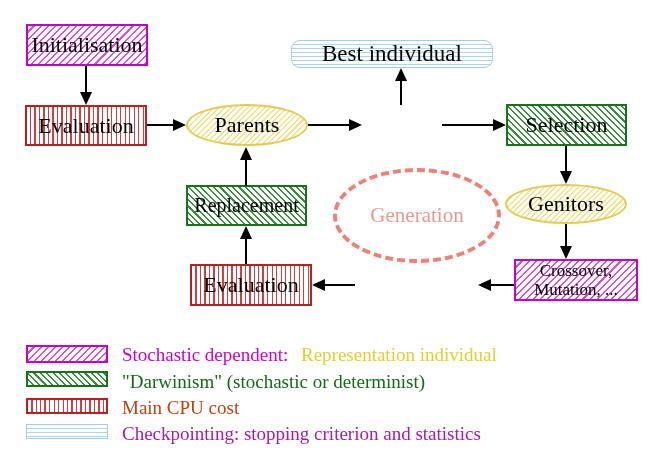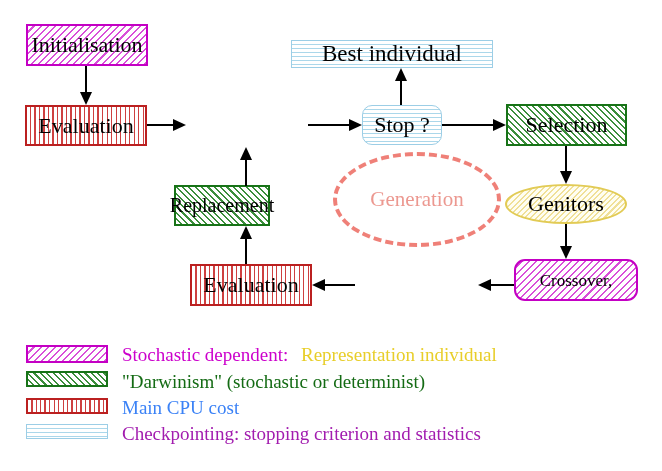--- a/index.html
+++ b/index.html
@@ -45,52 +45,53 @@
   .ah-down{border-left:6px solid transparent;border-right:6px solid transparent;border-top:13px solid #000;}
   .ah-up{border-left:6px solid transparent;border-right:6px solid transparent;border-bottom:13px solid #000;}
   .ah-left{border-top:6px solid transparent;border-bottom:6px solid transparent;border-right:13px solid #000;}
   .ah-right{border-top:6px solid transparent;border-bottom:6px solid transparent;border-left:13px solid #000;}
   
   .swatch{position:absolute;box-sizing:border-box;}
   .legend-text{position:absolute;font-size:19px;white-space:nowrap;}
   .t-magenta{color:#cc00cc;}
   .t-gold{color:#e8ce2a;}
   .t-green{color:#146b14;}
-  .t-red{color:#3b82f6;}
+  .t-red{color:#c2410c;}
   .t-cyan{color:#a21caf;}
   .two-line{font-size:17px;line-height:19px;flex-direction:column;}
 </style>
 </head>
 <body>
 
 <div id="stage">
 
   <div class="node hatch-magenta" style="left:26px;top:24px;width:122px;height:42px;">Initialisation</div>
 
   <div class="node stripe-red" style="left:25px;top:105px;width:122px;height:41px;">Evaluation</div>
 
+  <div class="node ellipse-yellow" style="left:186px;top:104px;width:122px;height:42px;">Parents</div>
 
-  <div class="node stripe-cyan" style="left:362px;top:105px;width:80px;height:40px;border-radius:10px;">Stop ?</div>
 
-  <div class="node stripe-cyan" style="left:291px;top:40px;width:202px;height:28px;font-size:23px;">Best individual</div>
+  <div class="node stripe-cyan" style="left:291px;top:40px;width:202px;height:28px;font-size:23px;border-radius:9px;">Best individual</div>
 
   <div class="node ellipse-yellow" style="left:505px;top:184px;width:122px;height:40px;">Genitors</div>
 
   <div class="node hatch-green" style="left:506px;top:104px;width:121px;height:42px;">Selection</div>
 
-  <div class="node hatch-magenta two-line" style="left:514px;top:259px;width:124px;height:42px;border-radius:11px;">
+  <div class="node hatch-magenta two-line" style="left:514px;top:259px;width:124px;height:42px;">
     <span>Crossover,</span>
+    <span>Mutation, ...</span>
   </div>
 
 
   <div class="node stripe-red" style="left:190px;top:264px;width:122px;height:42px;">Evaluation</div>
 
-  <div class="node hatch-green" style="left:174px;top:185px;width:96px;height:41px;font-size:20px;">Replacement</div>
+  <div class="node hatch-green" style="left:186px;top:185px;width:121px;height:41px;font-size:20px;">Replacement</div>
 
-  <div class="generation-ellipse" style="left:333px;top:152px;width:160px;height:87px;">Generation</div>
+  <div class="generation-ellipse" style="left:333px;top:168px;width:160px;height:87px;">Generation</div>
 
   <div class="line-v" style="left:85px;top:66px;height:27px;"></div>
   <div class="ah ah-down" style="left:80px;top:92px;"></div>
 
   <div class="line-h" style="left:147px;top:124px;width:26px;"></div>
   <div class="ah ah-right" style="left:173px;top:119px;"></div>
 
   <div class="line-h" style="left:308px;top:124px;width:41px;"></div>
   <div class="ah ah-right" style="left:349px;top:119px;"></div>
 

